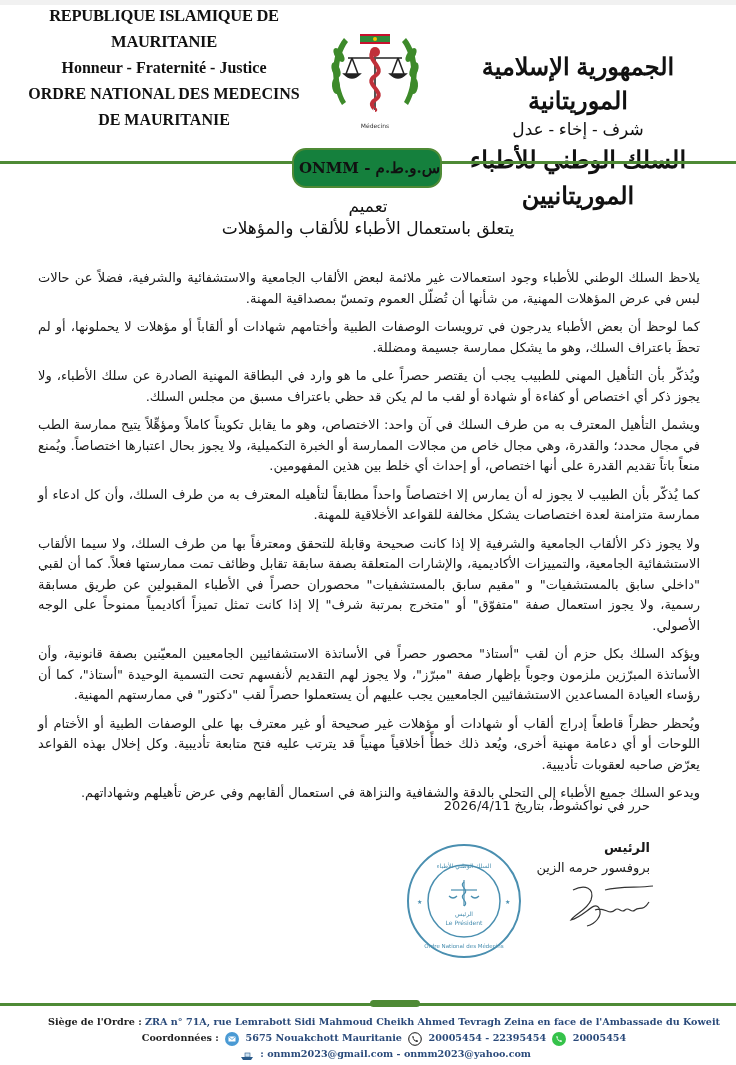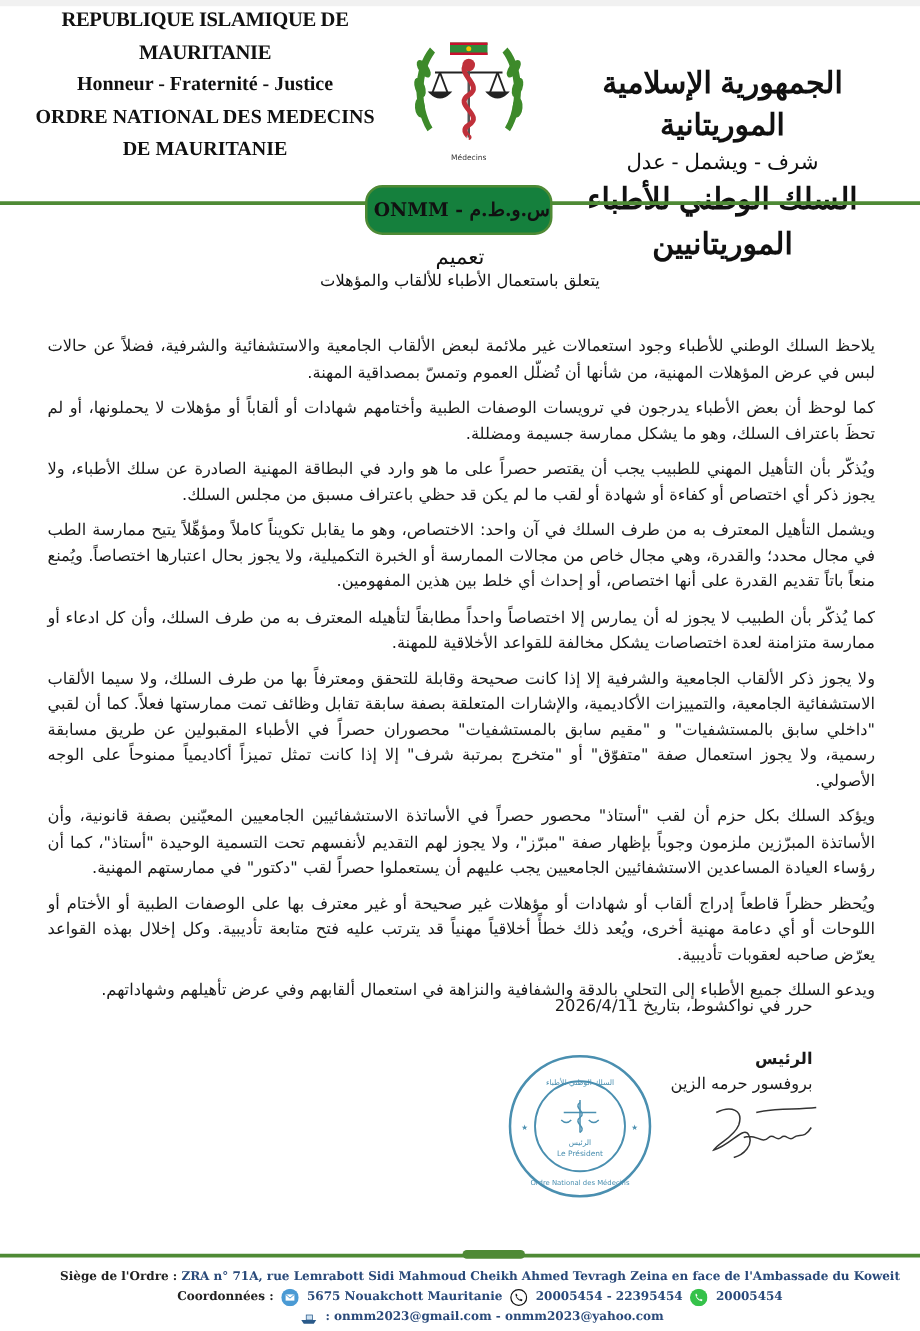--- a/index.html
+++ b/index.html
@@ -31,21 +31,21 @@
     position: absolute; left: 292px; top: 148px; width: 150px; height: 40px;
     border: 2.5px solid #4e8a35; border-radius: 14px; background: #15803d;
     display: flex; align-items: center; justify-content: flex-end; box-sizing: border-box;
     font-family: "DejaVu Serif", serif; font-weight: bold; font-size: 15px; color: #111; white-space: nowrap;
   }
   .title {
     position: absolute; left: 0; width: 736px; text-align: center; direction: rtl;
     font-family: "DejaVu Sans", sans-serif; color: #111;
   }
   .title.t1 { top: 196px; font-size: 17px; }
-  .title.t2 { top: 218px; font-size: 13px; }
+  .title.t2 { top: 218px; font-size: 17px; }
   .body-text {
     position: absolute; left: 38px; top: 268px; width: 662px; direction: rtl; text-align: justify;
     font-family: "DejaVu Sans", sans-serif; font-size: 13px; line-height: 20.5px; color: #1a1a1a;
   }
   .body-text p { margin: 0 0 8px 0; }
   .place-date {
     position: absolute; left: 380px; top: 798px; width: 270px; direction: rtl; text-align: right;
     font-size: 13px; color: #1a1a1a;
   }
   .sign-block { position: absolute; left: 440px; top: 838px; width: 210px; direction: rtl; text-align: right; }
@@ -101,21 +101,21 @@
   <g>
     <line x1="53" y1="38" x2="53" y2="100" stroke="#555" stroke-width="2"></line>
     <path d="M53 40 C40 48 66 58 53 66 C40 74 66 82 53 90 C45 95 55 100 53 100" stroke="#c0303a" stroke-width="4" fill="none"></path>
     <circle cx="53" cy="42" r="5" fill="#c0303a"></circle>
   </g>
   <text x="53" y="118" text-anchor="middle" font-family="DejaVu Sans, sans-serif" font-size="6" fill="#333">Médecins</text>
 </svg>
 
 <div class="hdr-ar">
   <div class="a1">الجمهورية الإسلامية الموريتانية</div>
-  <div class="a2">شرف - ويشمل - عدل</div>
+  <div class="a2">شرف - إخاء - عدل</div>
   <div class="a3">السلك الوطني للأطباء الموريتانيين</div>
 </div>
 
 <div class="band-line left"></div>
 <div class="band-line right"></div>
 <div class="band-pill">
     <span>ONMM - س.و.ط.م</span>
   </div>
 
 <div class="title t1">تعميم</div>

